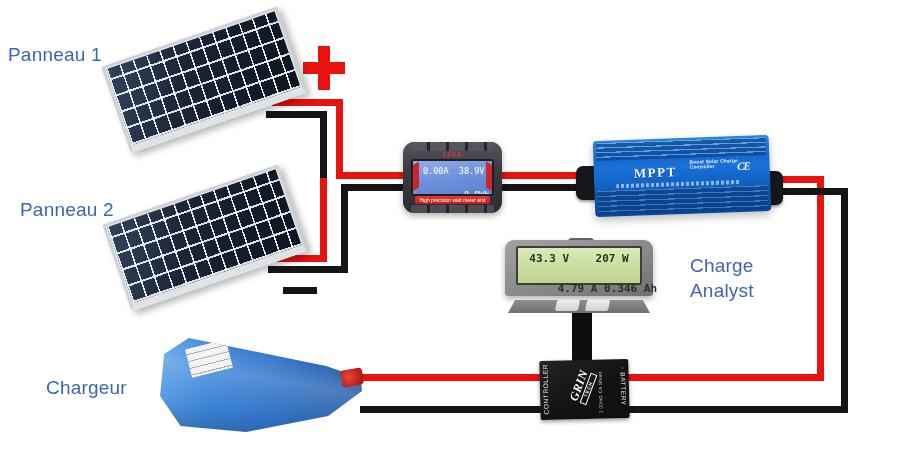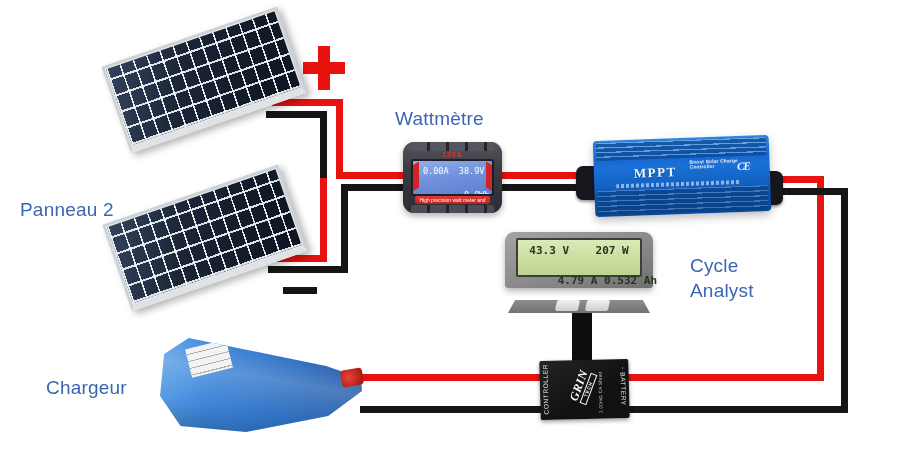--- a/index.html
+++ b/index.html
@@ -80,21 +80,21 @@
   .ch-sub { position:absolute; left:96px; top:22px; width:72px; color:#eaf1ff; font-size:4.8px;
     font-weight:bold; letter-spacing:.2px; }
   .ch-ce { position:absolute; right:20px; top:24px; color:#f2f6ff; font-size:11px; font-weight:bold;
     font-family:"Liberation Serif", serif; font-style:italic; letter-spacing:-1px; }
   .ch-specline { position:absolute; left:22px; right:30px; top:44px; height:4px;
     background:repeating-linear-gradient(90deg, rgba(255,255,255,.65) 0 3px, transparent 3px 5px); opacity:.8; }
 
   
   .ca-tab { position:absolute; left:568px; top:238px; width:26px; height:11px;
     background:linear-gradient(#6a6a6c,#4c4c4e); border-radius:4px 4px 0 0; }
-  .ca-body { position:absolute; left:505px; top:232px; width:148px; height:56px;
+  .ca-body { position:absolute; left:505px; top:240px; width:148px; height:56px;
     background:linear-gradient(160deg,#a3a3a3,#828284 70%,#6f6f71); border-radius:9px 9px 3px 3px;
     box-shadow:0 3px 6px rgba(0,0,0,.3); }
   .ca-screen { position:absolute; left:11px; right:11px; top:6px; height:39px;
     background:linear-gradient(#dcebb8 0%,#c8dc9c 60%,#bdd392 100%);
     border:2px solid #3c3f38; border-radius:2px;
     font-family:"DejaVu Sans Mono", monospace; font-size:11px; line-height:15px; font-weight:bold;
     color:#24351c; text-align:center; padding-top:3px; letter-spacing:0; }
   .ca-skirt { position:absolute; left:508px; top:300px; width:142px; height:13px;
     background:linear-gradient(#8e8e90,#707073); clip-path:polygon(5% 0,95% 0,100% 100%,0 100%); }
   .ca-btn { position:absolute; width:23px; height:11px; background:linear-gradient(#f0f0ee,#cfcfcd);
@@ -130,23 +130,23 @@
     background-clip:content-box; padding:4px 6px; }
   .bat-conn { position:absolute; left:341px; top:369px; width:22px; height:17px;
     background:radial-gradient(circle at 35% 45%, #e8463a, #b01b12 75%); border-radius:4px;
     transform:rotate(-10deg); }
 </style>
 </head>
 <body>
 
 <div class="stage">
 
+  <div class="caption" style="left:8px; top:44px;">Panneau 1</div>
   <div class="caption" style="left:8px; top:199px;margin-left:12px;">Panneau 2</div>
-  <div class="caption" style="left:395px; top:108px;">Wattmètre</div>
-  <div class="caption two-line" style="left:690px; top:253px;">Cycle Analyst</div>
+  <div class="caption two-line" style="left:690px; top:253px;">Charge Analyst</div>
   <div class="caption" style="left:46px; top:377px;">Chargeur</div>
 
   <div class="plus"></div>
   <div class="minus"></div>
 
   <div class="battery">
     <div class="bat-label"></div>
   </div>
 
   <div class="wire red" style="left:272px; top:99px;  width:71px;  height:7px;"></div>
@@ -192,21 +192,21 @@
     <div class="ch-name">MPPT</div>
     <div class="ch-sub">Boost Solar Charge Controller</div>
     <div class="ch-ce">CE</div>
     <div class="ch-specline"></div>
   </div>
 
   <div class="ca-stalk"></div>
   <div class="ca-tab"></div>
   <div class="ca-body">
     <div class="ca-screen pre"><span>43.3 V    207 W</span><br>
-      <span>4.79 A 0.532 Ah</span></div>
+      <span>4.79 A 0.346 Ah</span></div>
   </div>
   <div class="ca-skirt"></div>
   <div class="ca-btn" style="left:556px; top:300px;"></div>
   <div class="ca-btn" style="left:586px; top:300px;"></div>
 
   <div class="shunt">
     <div class="sh-vert sh-left">CONTROLLER</div>
     <div class="sh-vert sh-right">- BATTERY</div>
     <div class="sh-brand"><span>GRIN</span><small>TECH</small></div>
     <div class="sh-spec">1.00mΩ  CA Shunt</div>

